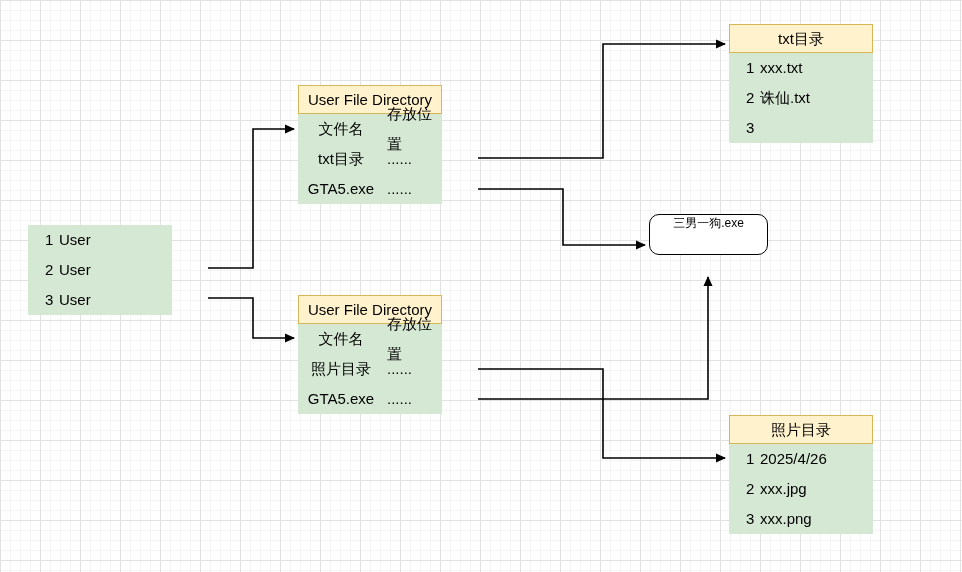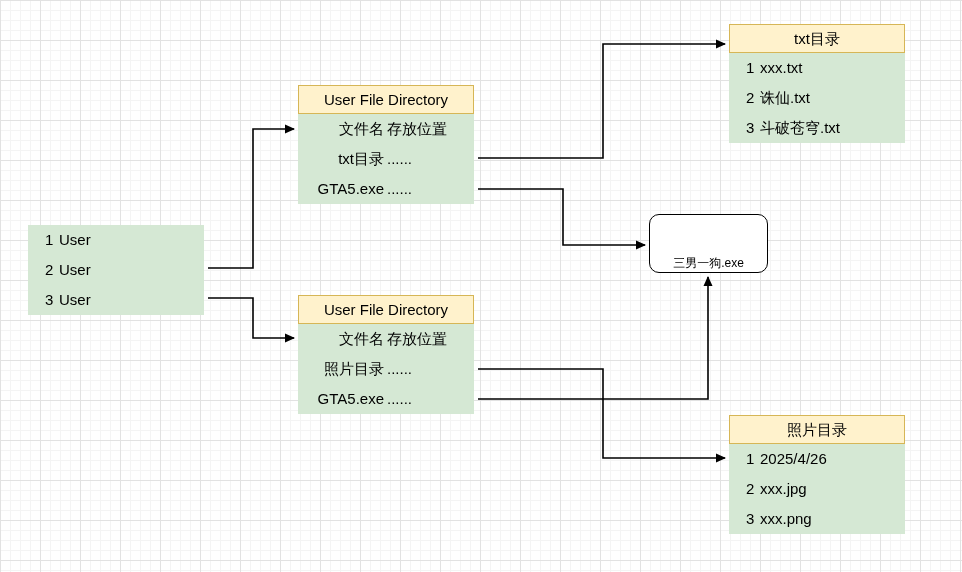--- a/index.html
+++ b/index.html
@@ -23,21 +23,21 @@
   svg.edges {
     position: absolute;
     left: 0; top: 0;
     width: 962px; height: 572px;
     pointer-events: none;
   }
   svg.edges polyline { pointer-events: stroke; }
 
   .table-node {
     position: absolute;
-    width: 176px;
+    width: 144px;
     font-size: 15px;
     line-height: 30px;
   }
   .table-node .hdr {
     height: 29px;
     line-height: 27px;
     text-align: center;
     background: #fff2cc;
     border: 1px solid #d6b656;
   }
@@ -53,33 +53,33 @@
   .num-table .c1 {
     width: 30px;
     padding-left: 17px;
     flex: none;
   }
   .num-table .c2 { padding-left: 1px; }
   
   .kv-table .c1 {
     width: 86px;
     flex: none;
-    text-align: right;
+    text-align: center;
   }
   .kv-table .c2 { padding-left: 3px; }
 
   .exe-node {
     position: absolute;
     left: 649px; top: 214px;
-    width: 119px; height: 59px;
+    width: 119px; height: 41px;
     background: #ffffff;
     border: 1.5px solid #000000;
     border-radius: 10px;
     display: flex;
-    align-items: flex-end;
+    align-items: flex-start;
     justify-content: center;
     font-size: 12px;
   }
 </style>
 </head>
 <body>
 
 <div class="canvas">
 
   <svg class="edges">
@@ -155,21 +155,20 @@
       <div class="trow">
         <span class="c1">1</span>
         <span class="c2">xxx.txt</span>
       </div>
       <div class="trow">
         <span class="c1">2</span>
         <span class="c2">诛仙.txt</span>
       </div>
       <div class="trow">
         <span class="c1">3</span>
-        <span class="c2">斗破苍穹.txt</span>
       </div>
     </div>
   </div>
 
   <div class="table-node num-table" style="left:729px; top:415px;">
     <div class="hdr">照片目录</div>
     <div class="tbody">
       <div class="trow">
         <span class="c1">1</span>
         <span class="c2">2025/4/26</span>

